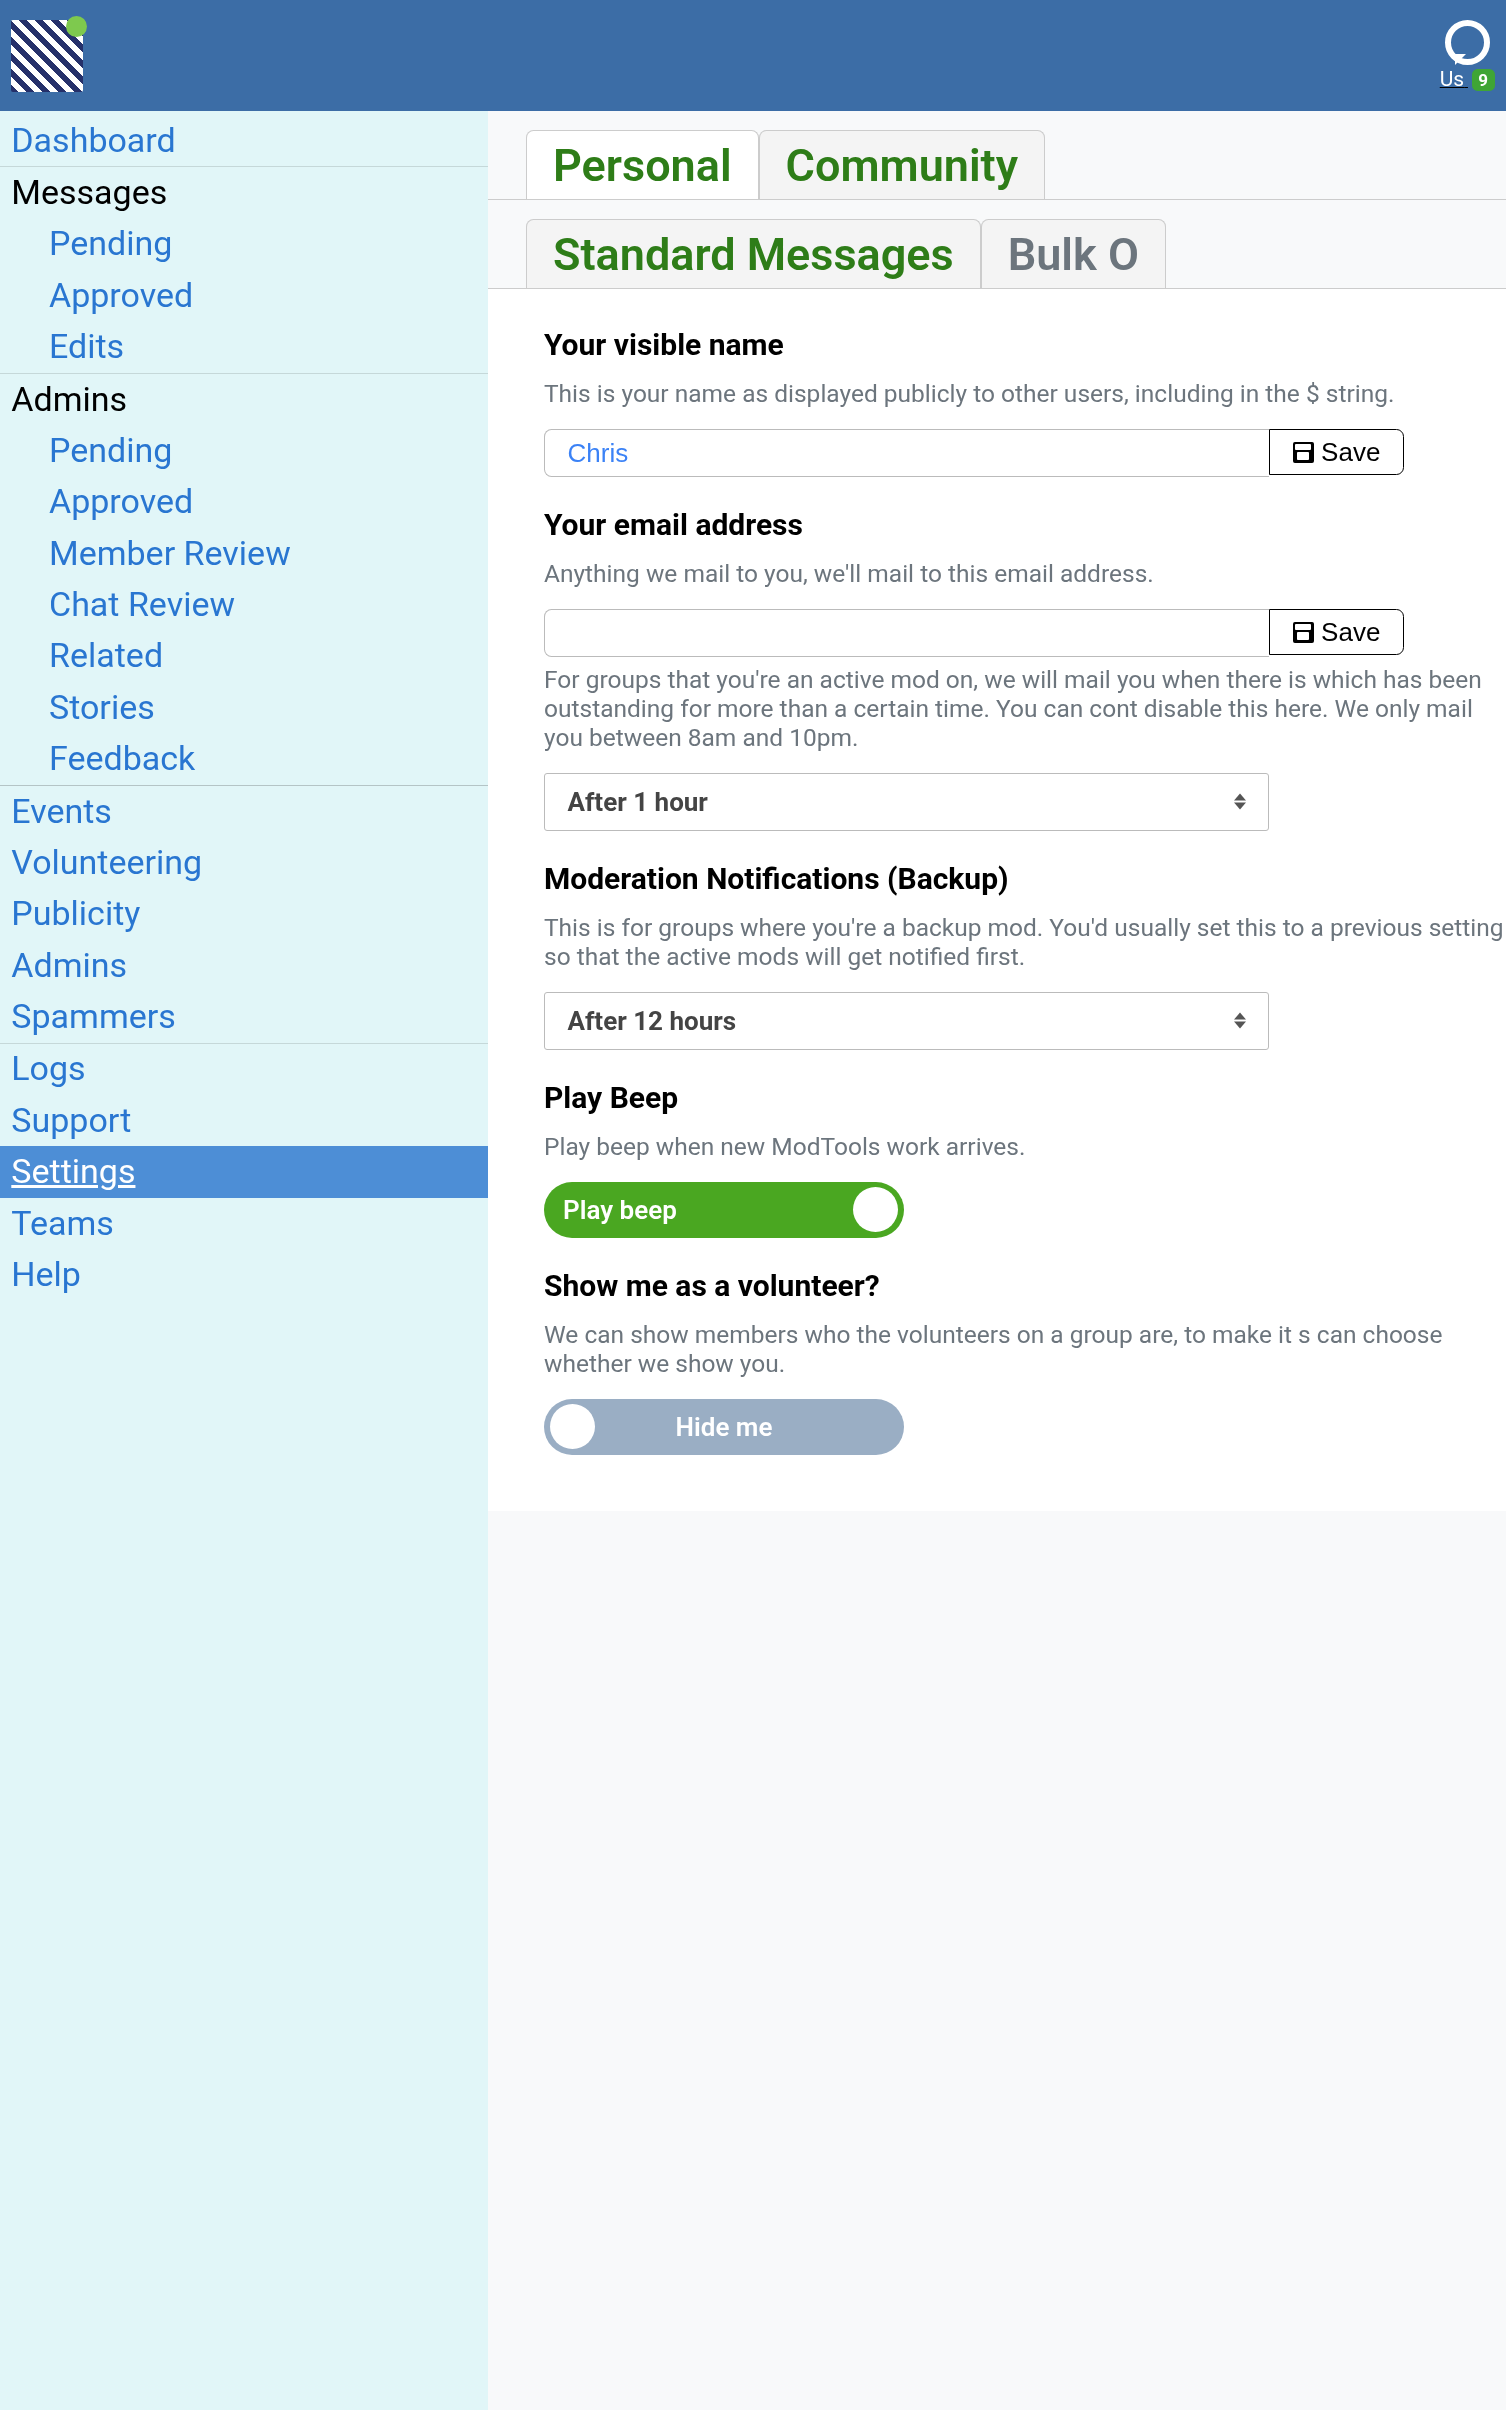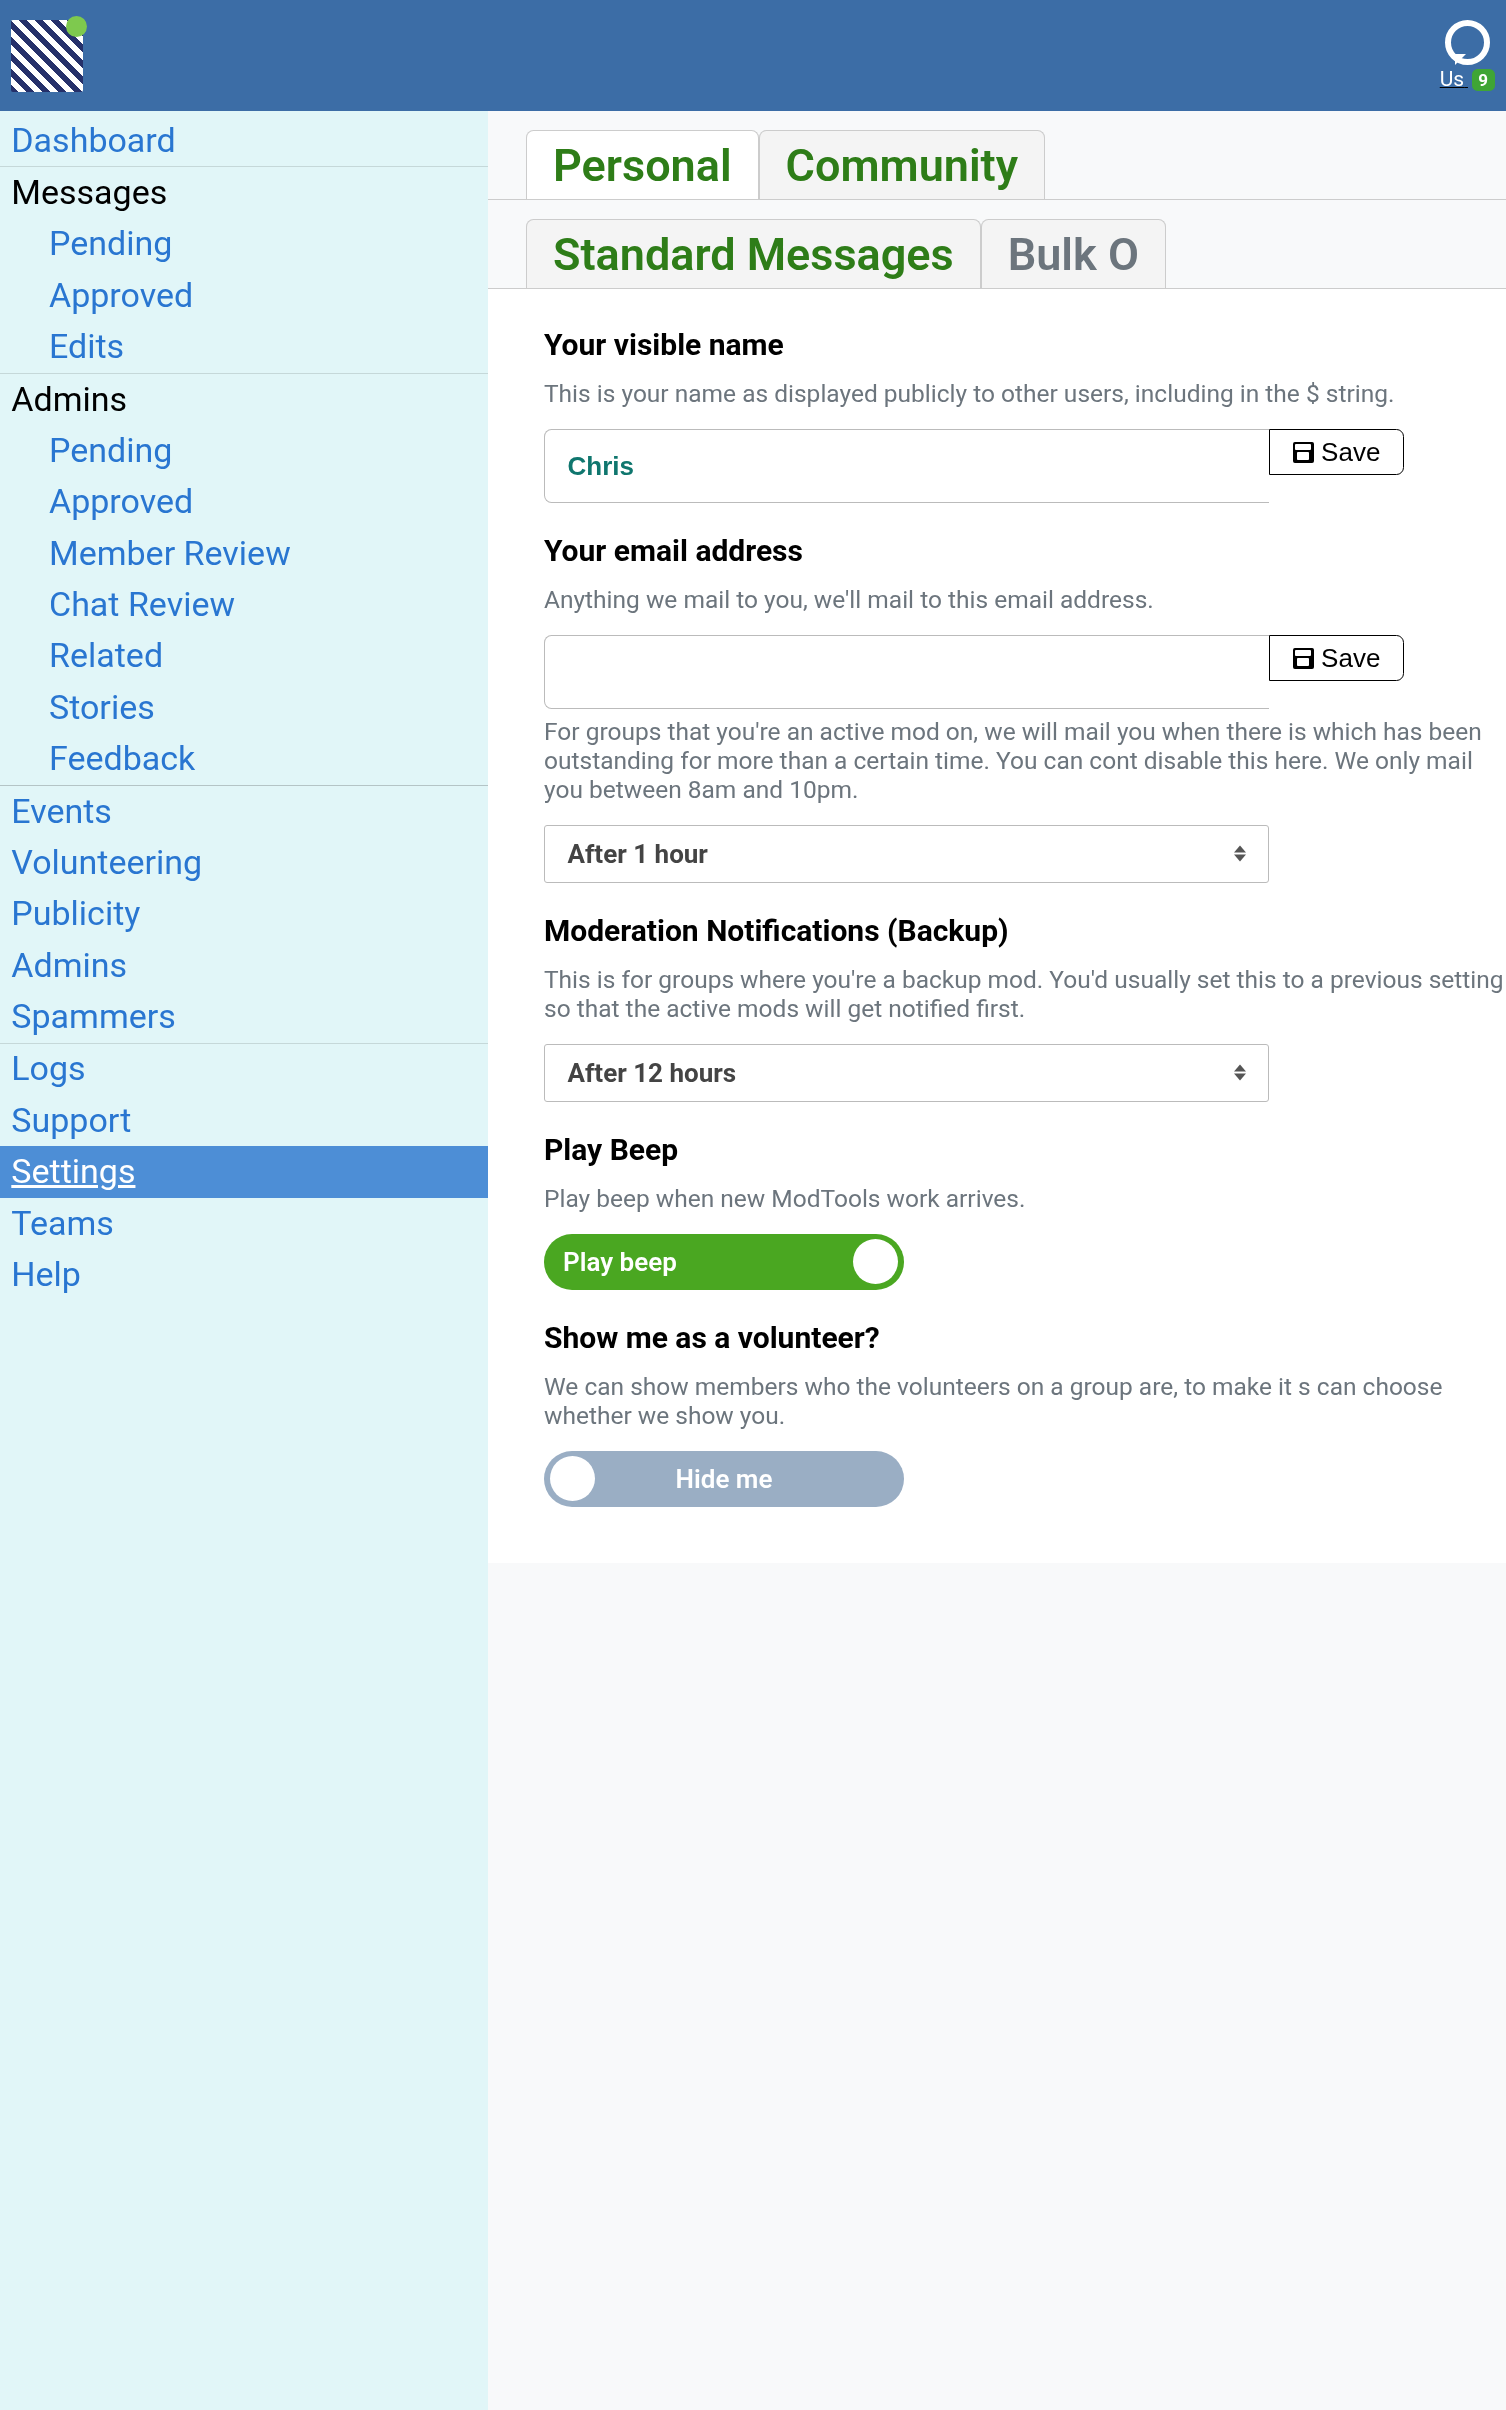--- a/index.html
+++ b/index.html
@@ -36,21 +36,21 @@
 .tab.green { color:#2e7d18; }
 .tab.active { background:#fff; }
 .tabs-row2 { border-top:0.9px solid #ccc; }
 
 
 .content { background:#fff; padding:38px 0 56px 56px; border-top:0.9px solid #ccc;}
 .section-title { font-size:30px; font-weight:700; margin:30px 0 17px; }
 .section-title:first-child { margin-top:0; }
 .section-desc { font-size:24.5px; color:#6c757d; margin-bottom:21px; max-width:1036px; }
 .input-row { display:flex; gap:0; margin-bottom:7.5px; }
-.text-input { width:725px; height:74px; border:0.9px solid #bbb; border-radius:7.5px 0 0 7.5px; border-right:none; padding:0 22.6px; font-size:26px; color:#0f766e;font-weight:bold; }
+.text-input { width:725px; height:48px; border:0.9px solid #bbb; border-radius:7.5px 0 0 7.5px; border-right:none; padding:0 22.6px; font-size:26px; color:#3b82f6; }
 .save-btn { height:46px; padding:0 22.6px; border:1.9px solid #000; border-radius:0 7.5px 7.5px 0; background:#fff; font-size:26px; display:flex; align-items:center; gap:7.5px; cursor:pointer; }
 .select-wrap { position:relative; width:725px; }
 .select-box { width:100%; height:58px; border:0.9px solid #bbb; border-radius:3px; background:#fff; padding:0 22.6px; font-size:26px; font-weight:700; color:#444; display:flex; align-items:center; cursor:pointer;}
 .select-caret { position:absolute; right:22.6px; top:50%; transform:translateY(-50%); display:flex; flex-direction:column; gap:2.8px;}
 .caret-up,.caret-down{width:0;height:0;border-left:6.6px solid transparent;border-right:6.6px solid transparent;}
 .caret-up{border-bottom:7.5px solid #555;}
 .caret-down{border-top:7.5px solid #555;}
 
 
 .toggle { width:360px; height:56px; border-radius:38px; position:relative; display:flex; align-items:center; padding:0 19px; font-size:26px; font-weight:600; cursor:pointer; }

